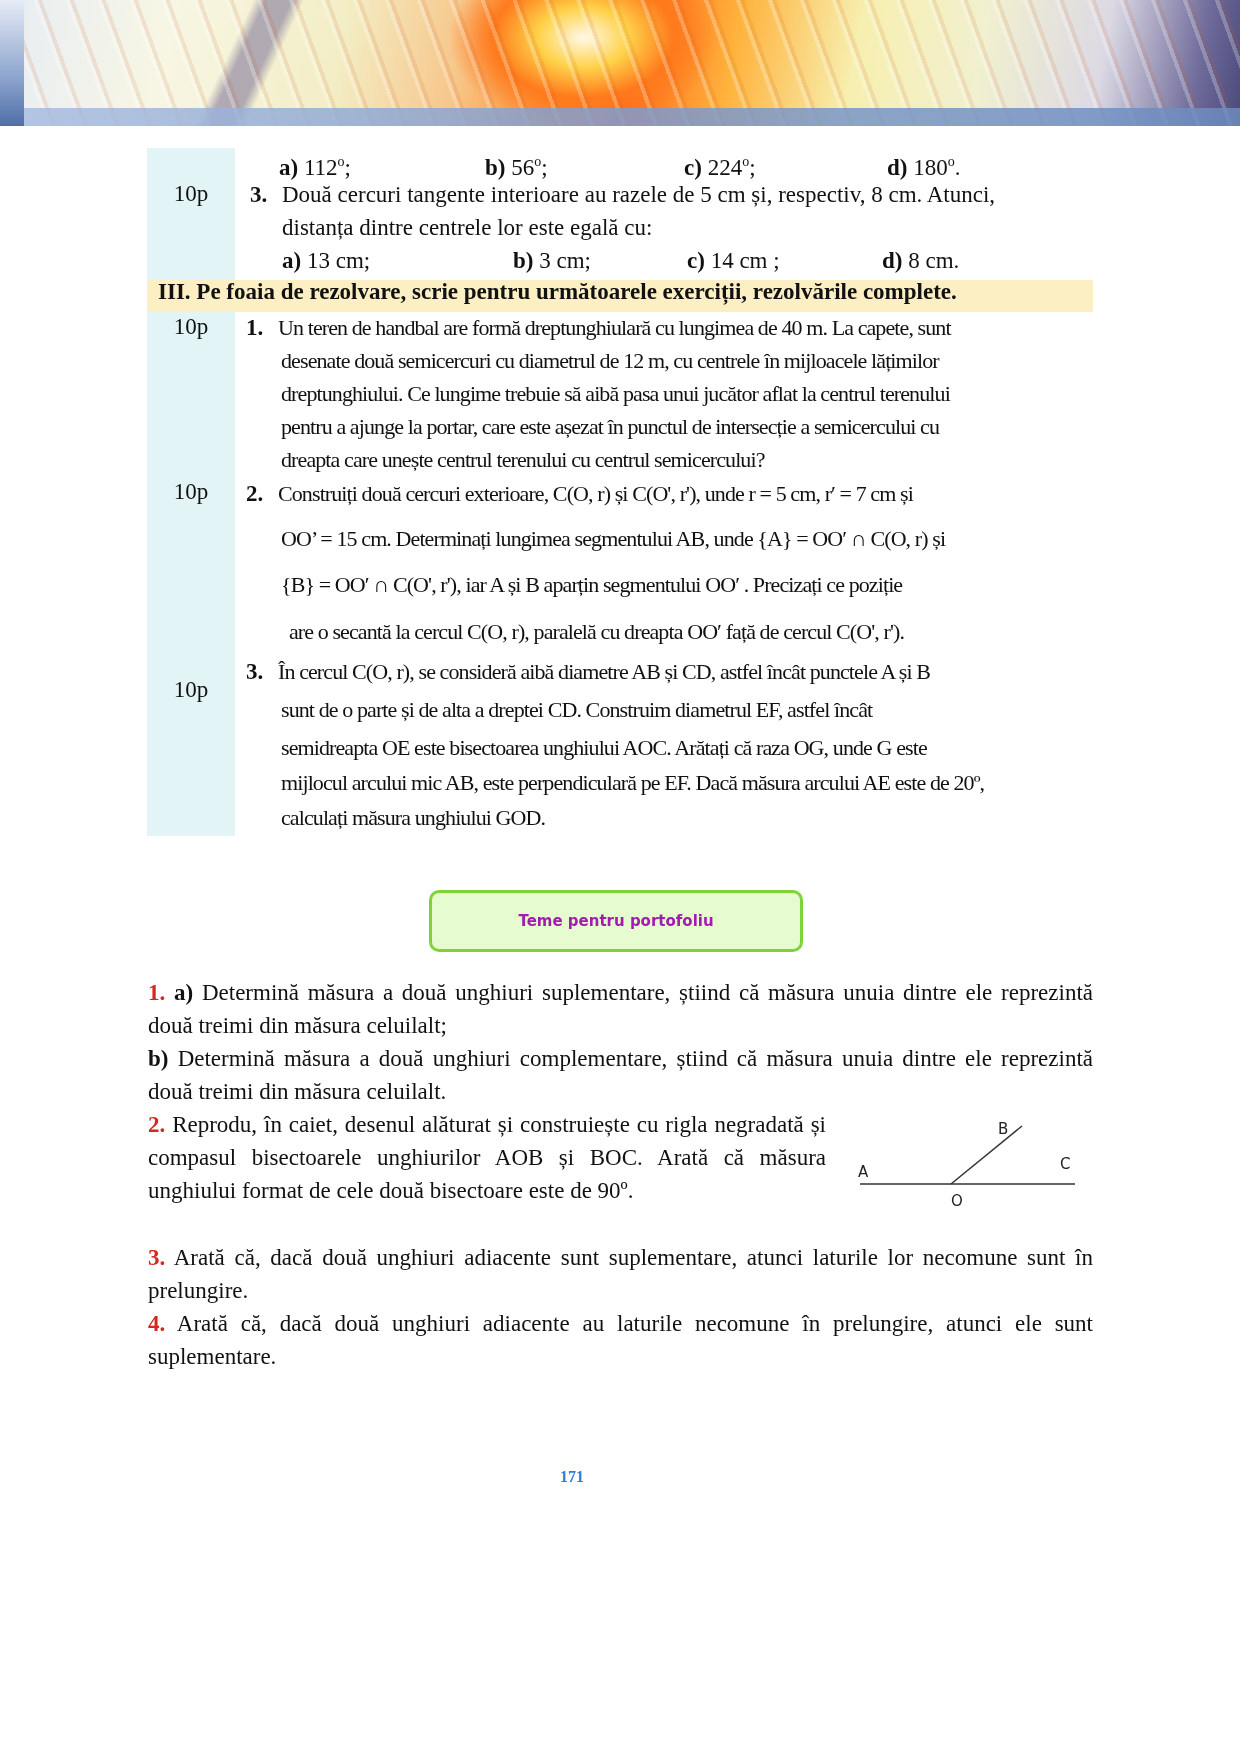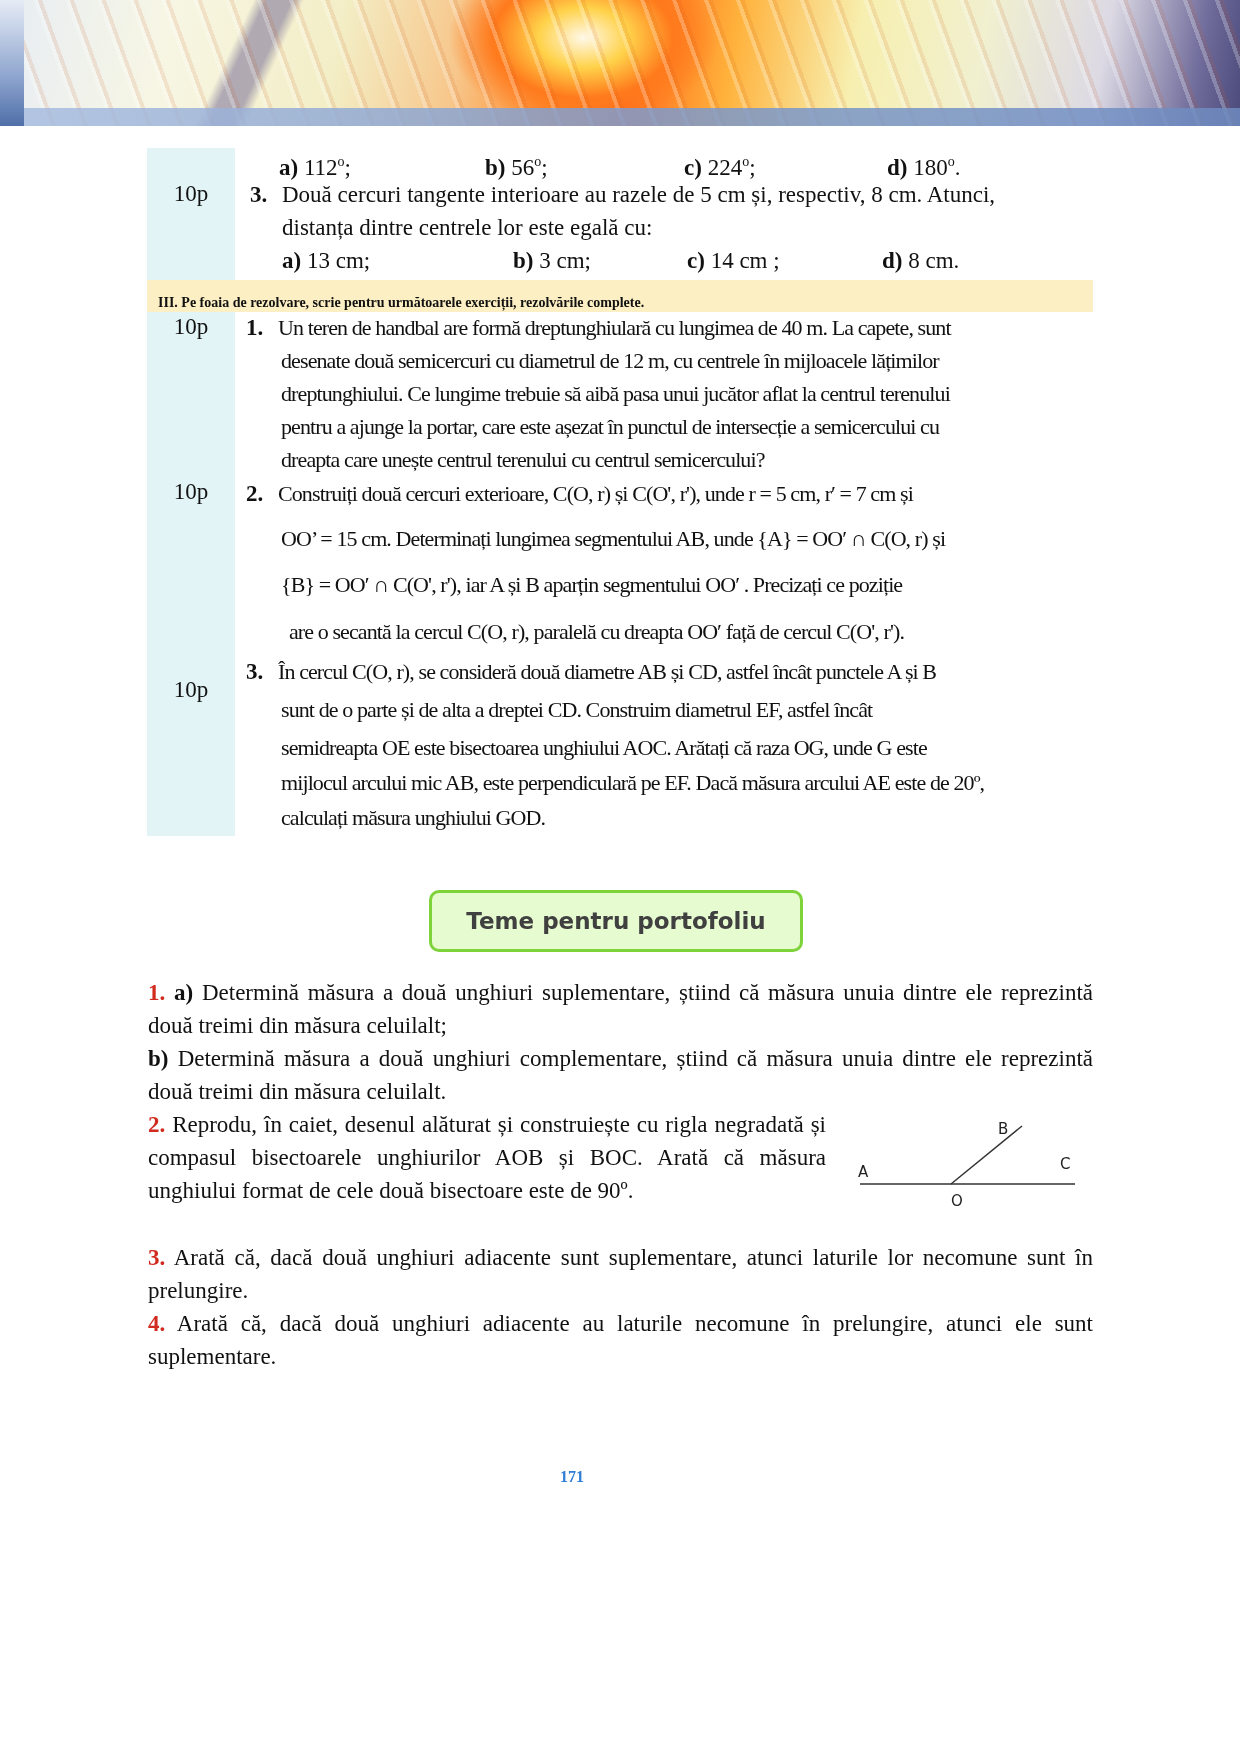--- a/index.html
+++ b/index.html
@@ -26,28 +26,28 @@
 
   
   .points-col { position: absolute; left: 147px; top: 148px; width: 88px; height: 688px; background: #e2f4f6; }
   .pts { position: absolute; left: 147px; width: 88px; text-align: center; font-size: 23px; }
 
   .line { position: absolute; font-size: 23px; line-height: 30px; white-space: nowrap; }
   .b { font-weight: bold; }
   .sup { font-size: 14px; vertical-align: super; }
 
   .section-bar { position: absolute; left: 147px; top: 280px; width: 946px; height: 32px; background: #fcefc3; }
-  .section-text { position: absolute; left: 158px; top: 295px; font-size: 14px; font-weight: bold; white-space: nowrap; }
+  .section-text { position: absolute; left: 158px; top: 279px; font-size: 23px; font-weight: bold; white-space: nowrap; }
   .ex1 { font-size: 22px; letter-spacing: -0.9px; }
 
   
   .portfolio-box { position: absolute; left: 429px; top: 890px; width: 374px; height: 62px;
     background: #e6fbd0; border: 3px solid #7ed23a; border-radius: 10px; box-sizing: border-box;
     display: flex; align-items: center; justify-content: center; }
-  .portfolio-title { font-family: "DejaVu Sans", "Liberation Sans", sans-serif; font-weight: bold; font-size: 23px; color: #404040; }
+  .portfolio-title { font-family: "DejaVu Sans", "Liberation Sans", sans-serif; font-weight: bold; font-size: 15px; color: #a21caf; }
 
   .red { color: #d12a1e; font-weight: bold; }
   .just { position: absolute; font-size: 23px; line-height: 33px; text-align: justify; }
 
   .page-number { position: absolute; left: 560px; top: 1468px; width: 120px; 
     font-size: 16px; font-weight: bold; color: #2f7ed8; }
 
   svg text { font-family: "DejaVu Sans", sans-serif; }
 </style>
 </head>
@@ -98,21 +98,21 @@
 
 <div class="pts" style="top:479px;">10p</div>
 <div class="line" style="left:246px; top:479px;"><span class="b">2.</span></div>
 <div class="line ex1" style="left:278px; top:479px;">Construiți două cercuri exterioare, C(O, r) și C(O', r'), unde r = 5 cm, r′ = 7 cm și</div>
 <div class="line ex1" style="left:281px; top:524px;">OO’ = 15 cm. Determinați lungimea segmentului AB, unde {A} = OO′ ∩ C(O, r) și</div>
 <div class="line ex1" style="left:281px; top:570px;">{B} = OO′ ∩ C(O', r'), iar A și B aparțin segmentului OO′ . Precizați ce poziție</div>
 <div class="line ex1" style="left:281px; top:617px;margin-left:8px;">are o secantă la cercul C(O, r), paralelă cu dreapta OO′ față de cercul C(O', r').</div>
 
 <div class="pts" style="top:677px;">10p</div>
 <div class="line" style="left:246px; top:657px;"><span class="b">3.</span></div>
-<div class="line ex1" style="left:278px; top:657px;">În cercul C(O, r), se consideră două diametre AB și CD, astfel încât punctele A și B</div>
+<div class="line ex1" style="left:278px; top:657px;">În cercul C(O, r), se consideră aibă diametre AB și CD, astfel încât punctele A și B</div>
 <div class="line ex1" style="left:281px; top:695px;text-align:right;">sunt de o parte și de alta a dreptei CD. Construim diametrul EF, astfel încât</div>
 <div class="line ex1" style="left:281px; top:733px;">semidreapta OE este bisectoarea unghiului AOC. Arătați că raza OG, unde G este</div>
 <div class="line ex1" style="left:281px; top:768px;">mijlocul arcului mic AB, este perpendiculară pe EF. Dacă măsura arcului AE este de 20º,</div>
 <div class="line ex1" style="left:281px; top:803px;">calculați măsura unghiului GOD.</div>
 
 <div class="portfolio-box">
   <span class="portfolio-title">Teme pentru portofoliu</span>
 </div>
 
 <div class="just" style="left:148px; top:976px; width:945px; text-indent:0;">

